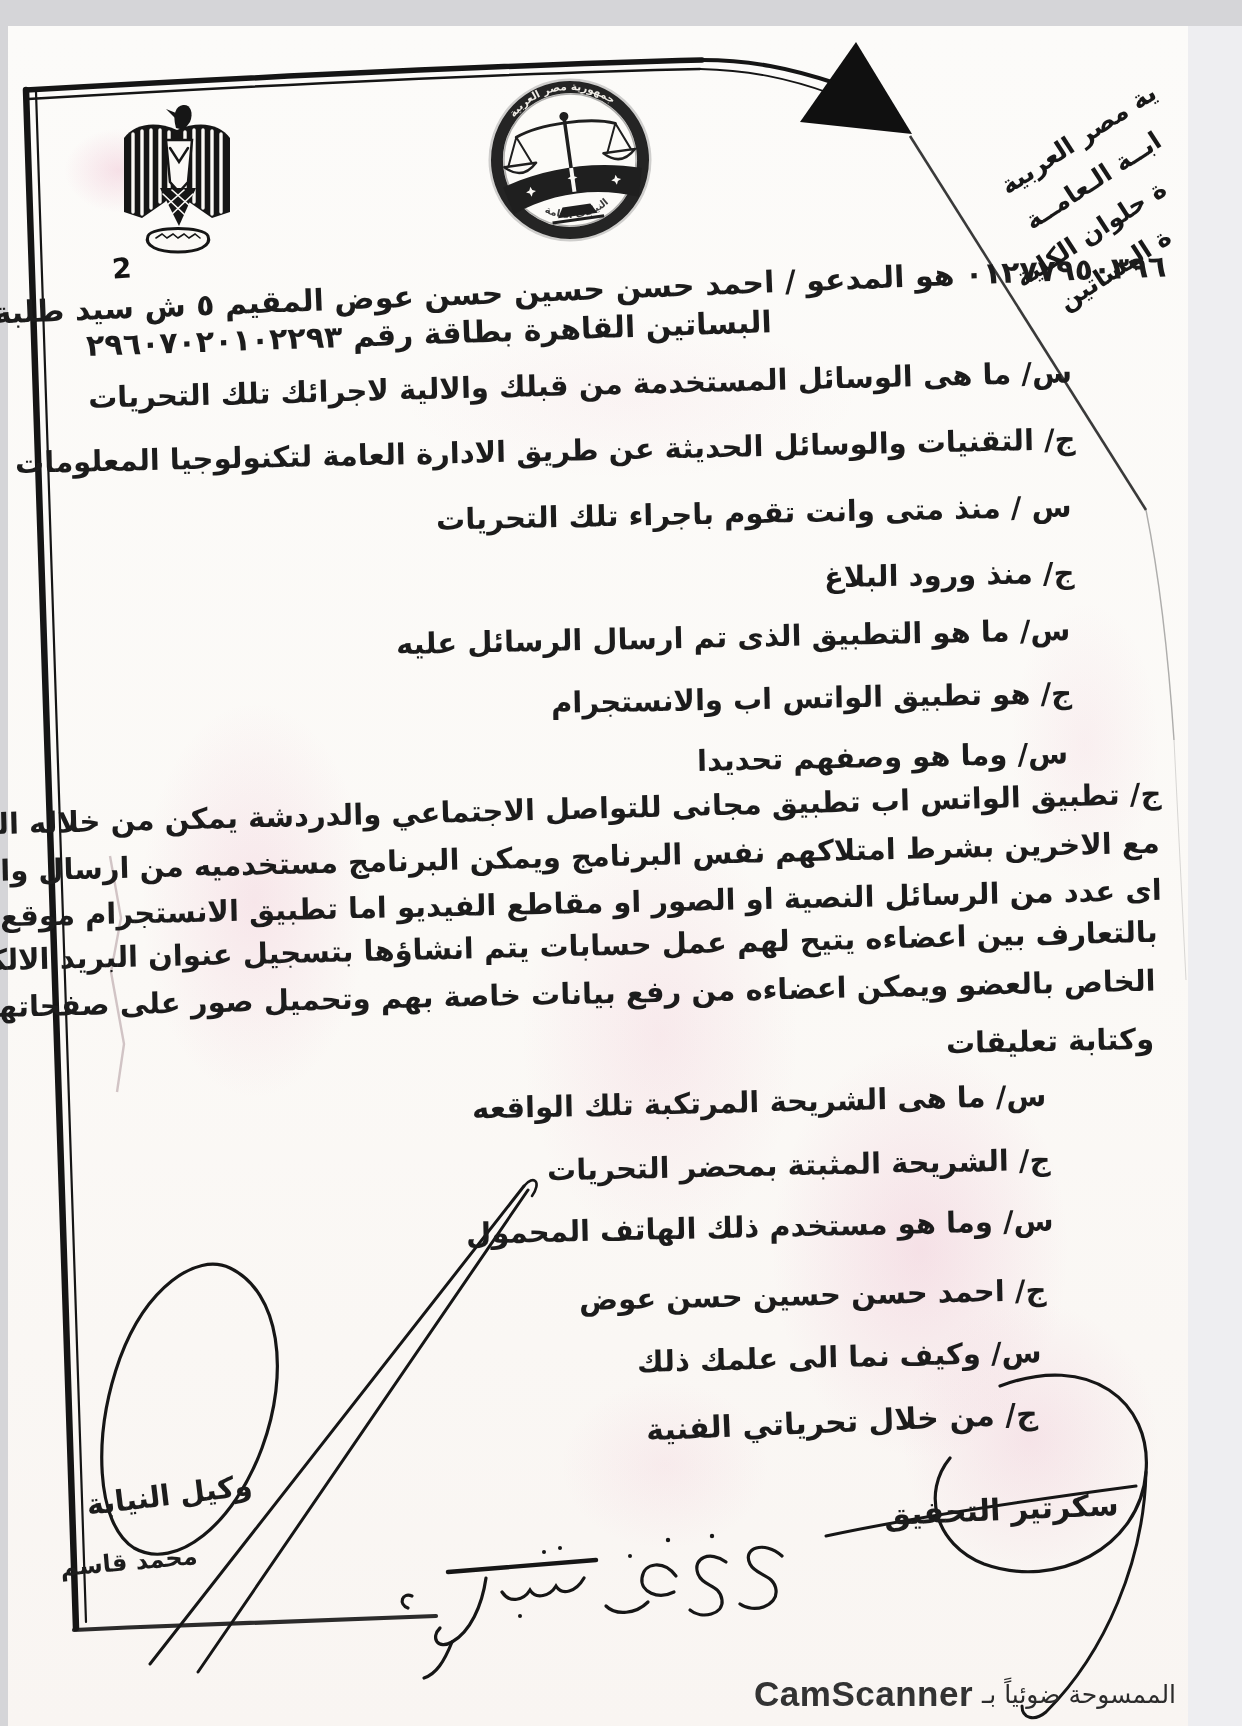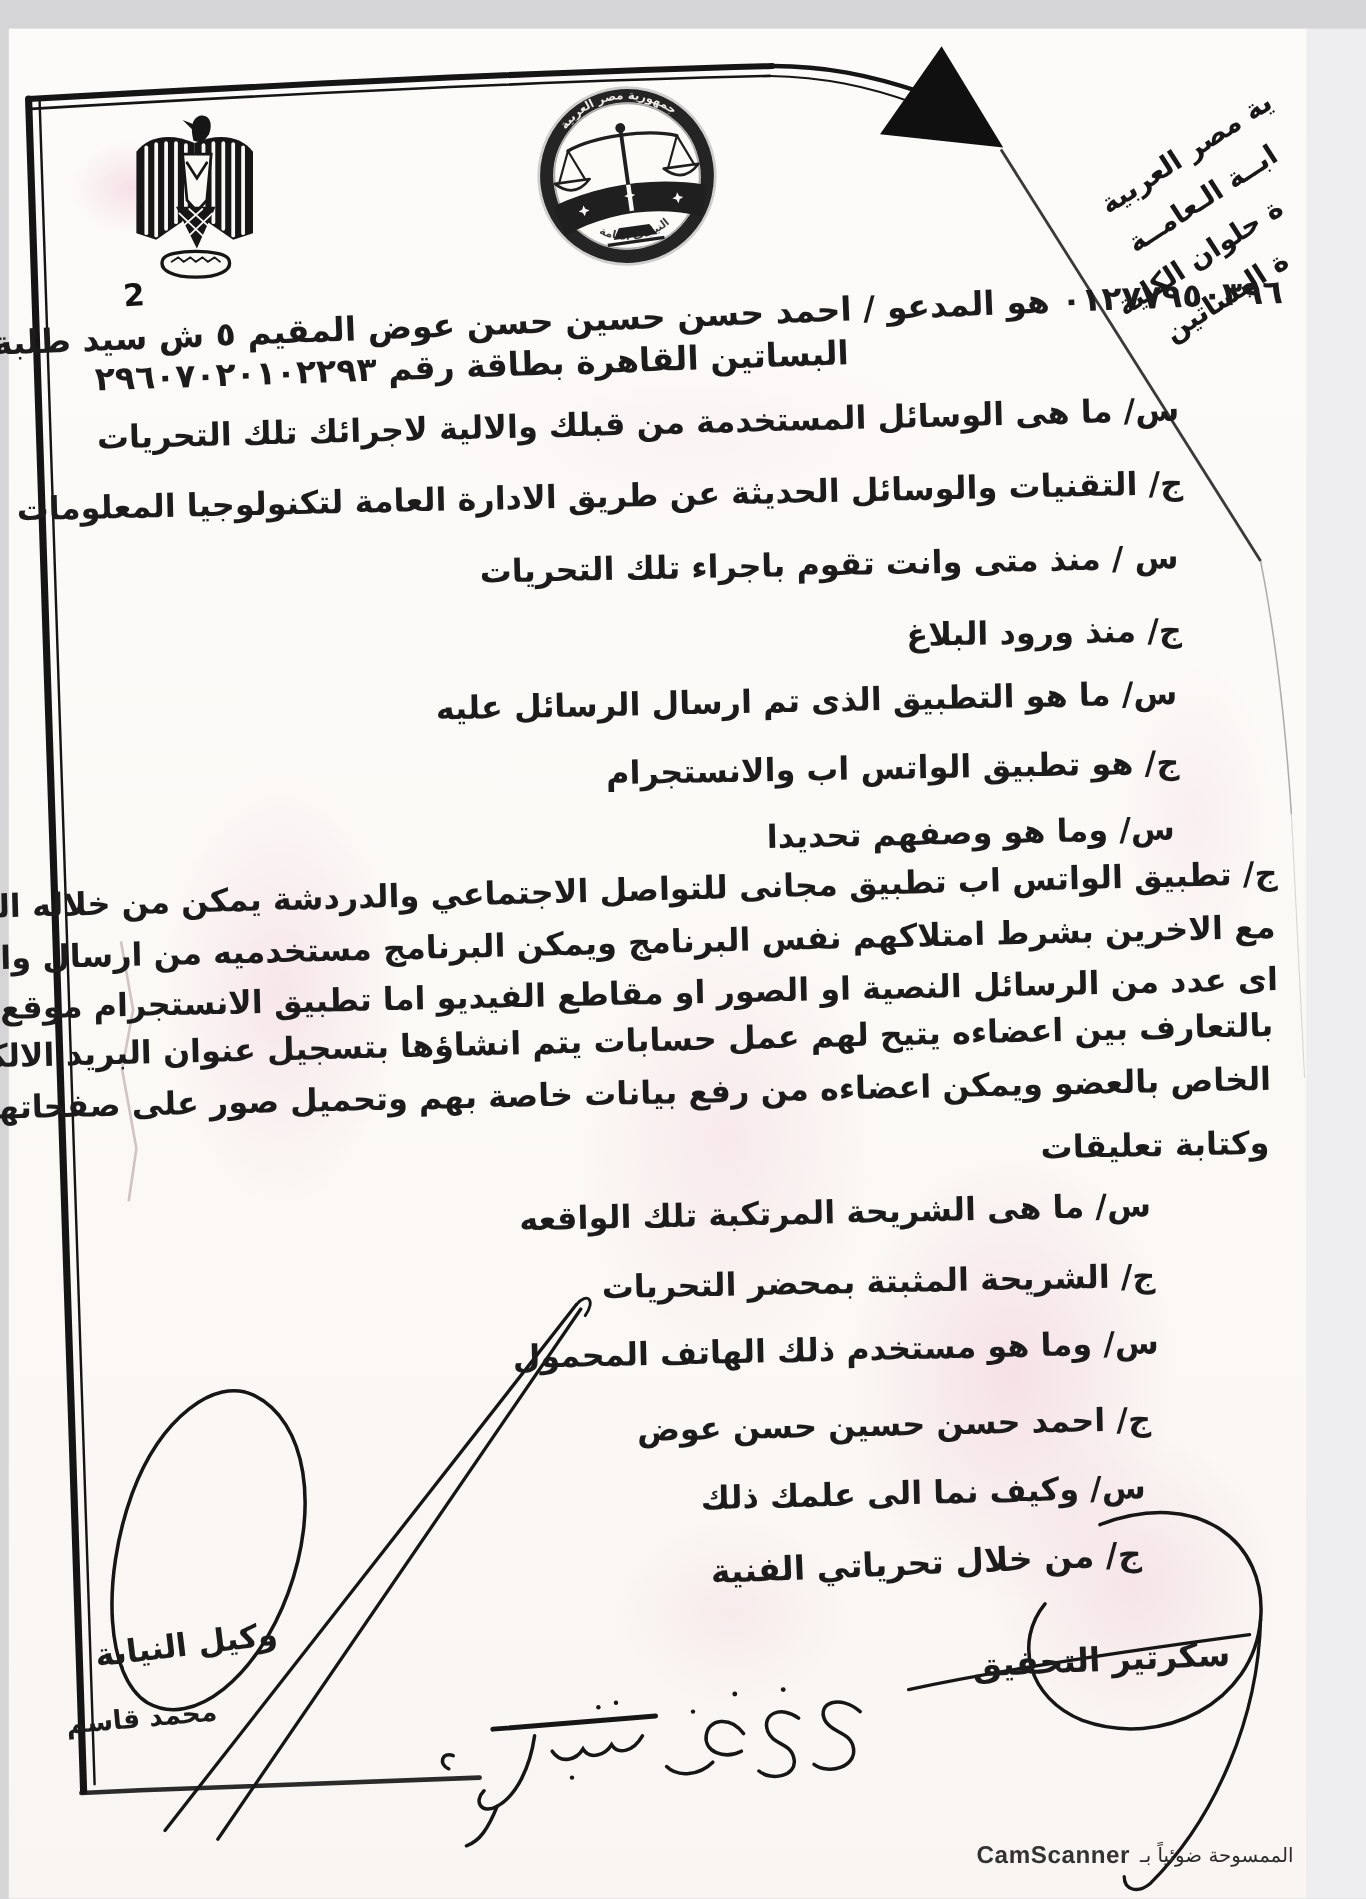--- a/index.html
+++ b/index.html
@@ -48,24 +48,24 @@
   .pagenum{
     position:absolute;left:112px;top:252px;
     font-weight:700;font-size:28px;color:#141414;
     transform:rotate(-4deg);z-index:5;
   }
   .footer{
     position:absolute;right:66px;top:1674px;
     direction:rtl;display:flex;align-items:center;gap:9px;
     z-index:5;
   }
-  .footer .ar{font-size:18px;font-weight:400;color:#2b2b2b;}
+  .footer .ar{font-size:25px;font-weight:400;color:#2b2b2b;}
   .footer .brand{
     font-family:"Liberation Sans",sans-serif;
-    font-size:22px;font-weight:600;color:#333;letter-spacing:.5px;
+    font-size:35px;font-weight:600;color:#333;letter-spacing:.5px;
   }
 </style>
 </head>
 <body>
 
 <div class="scan">
 
   <div class="page"></div>
   <div class="edge-right"></div>
 

